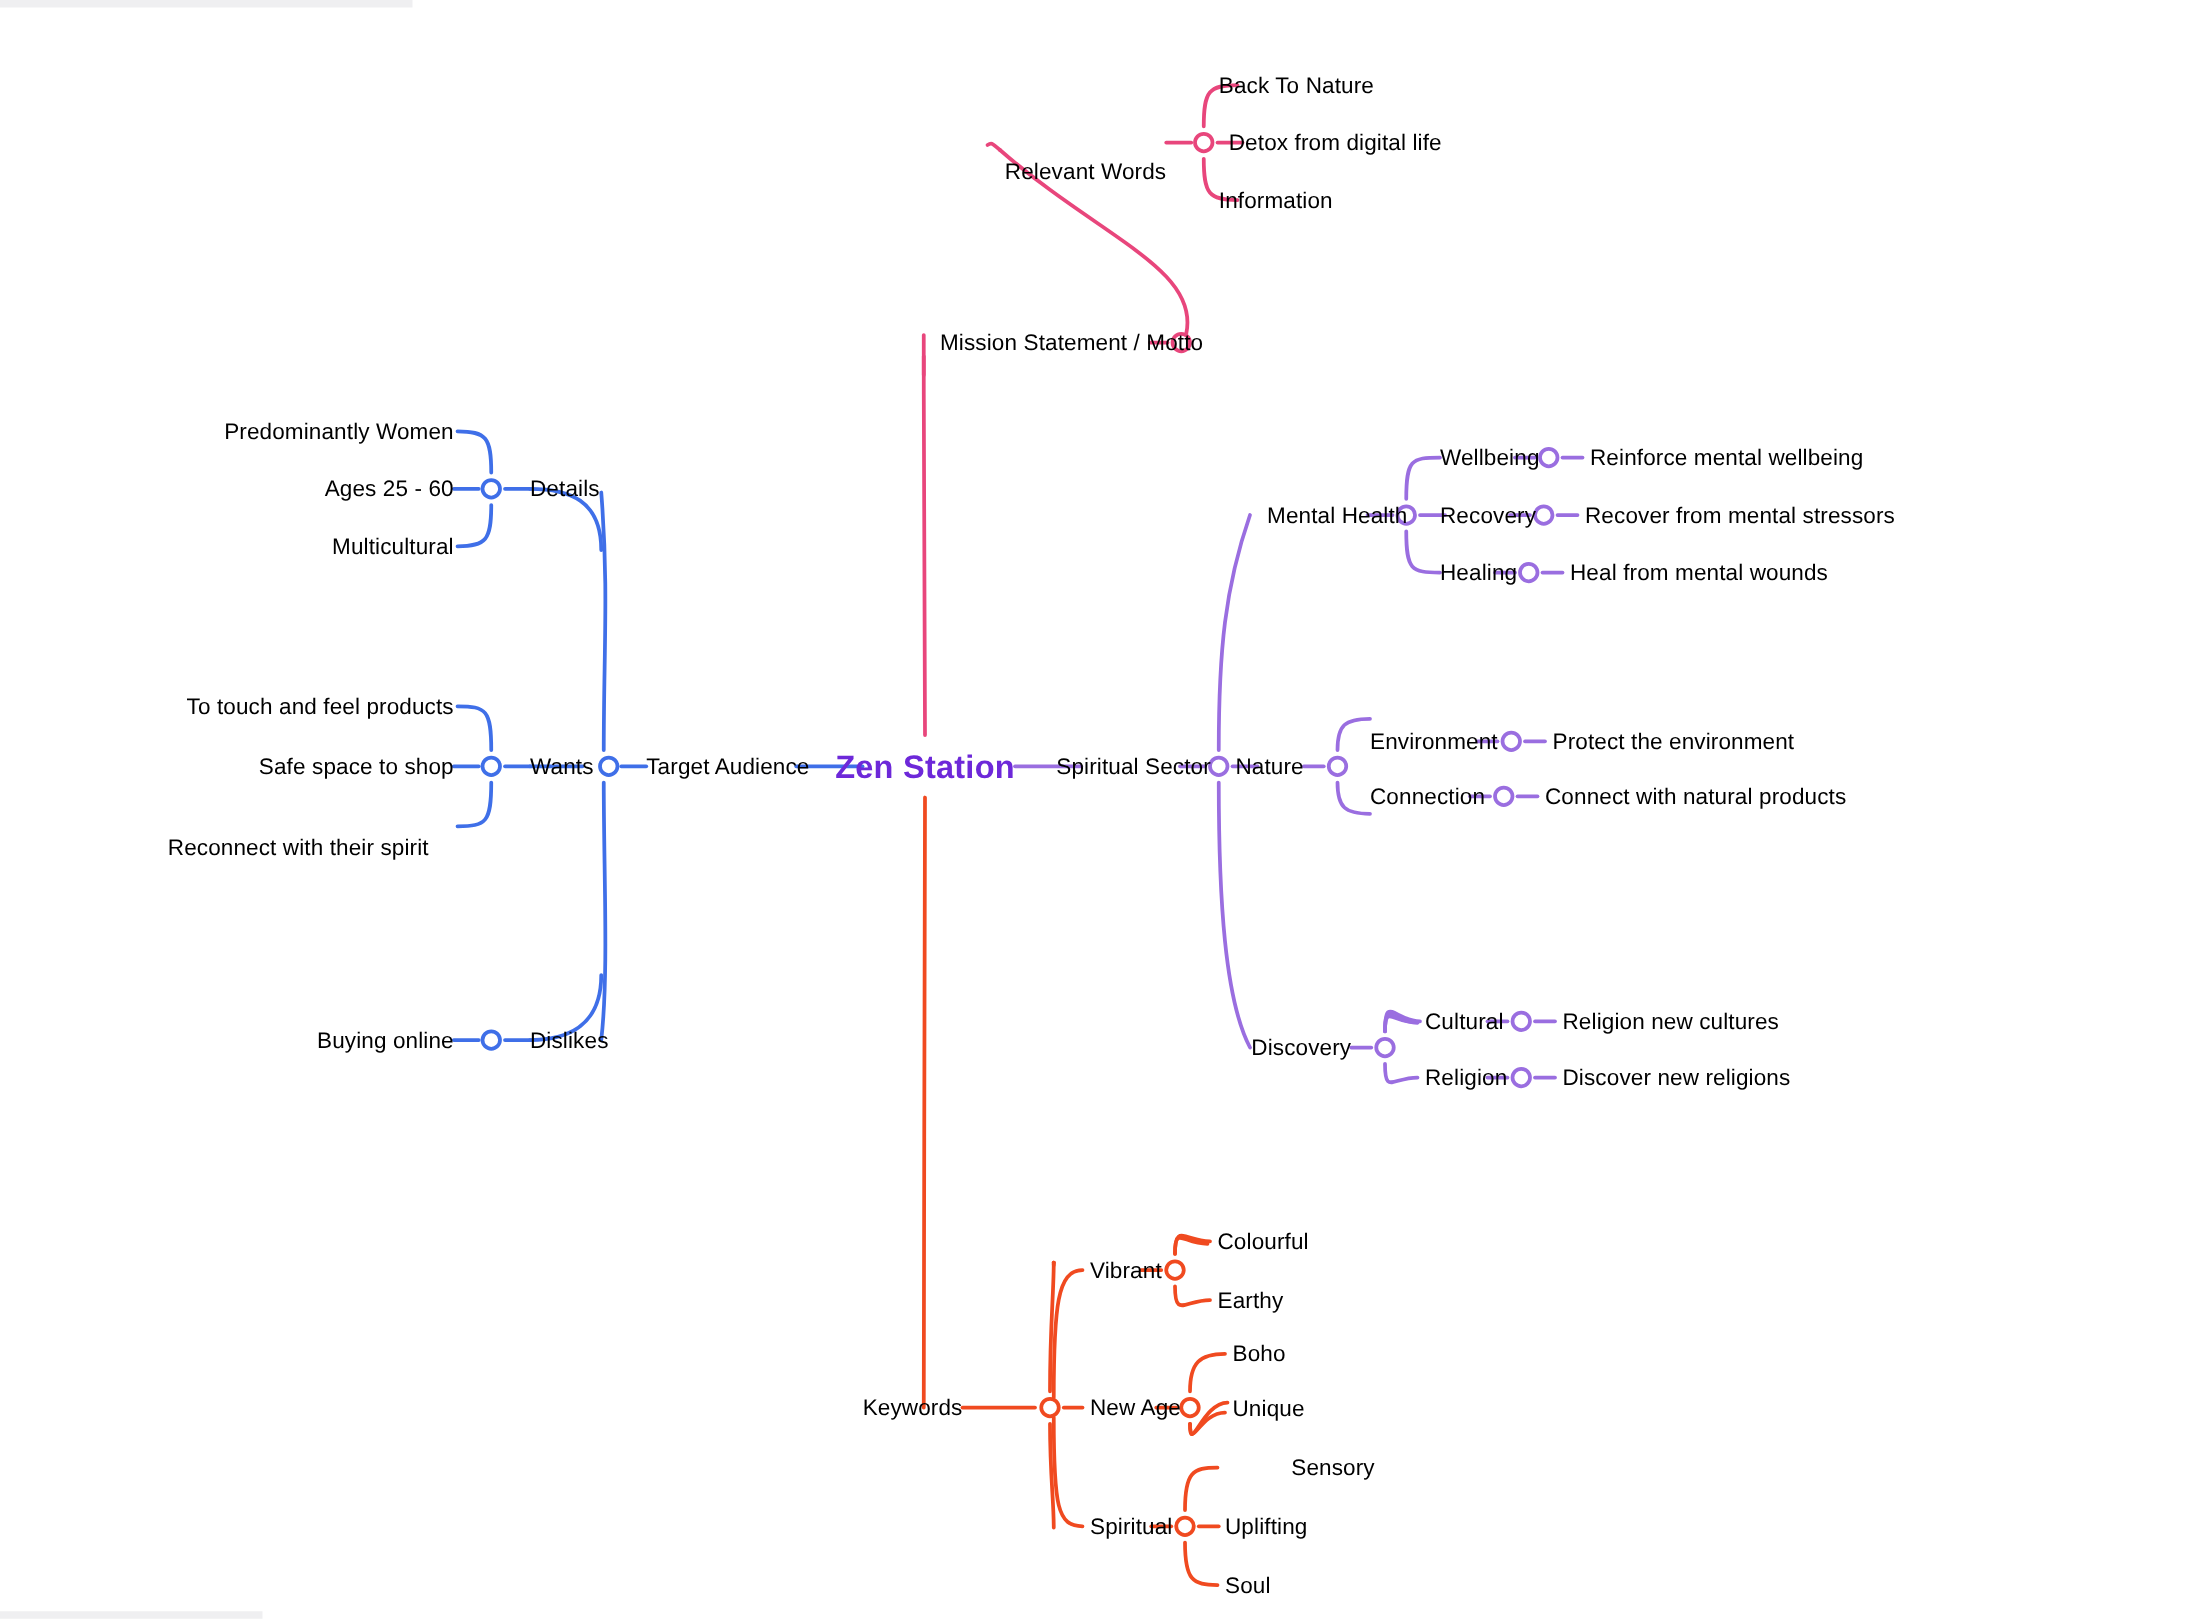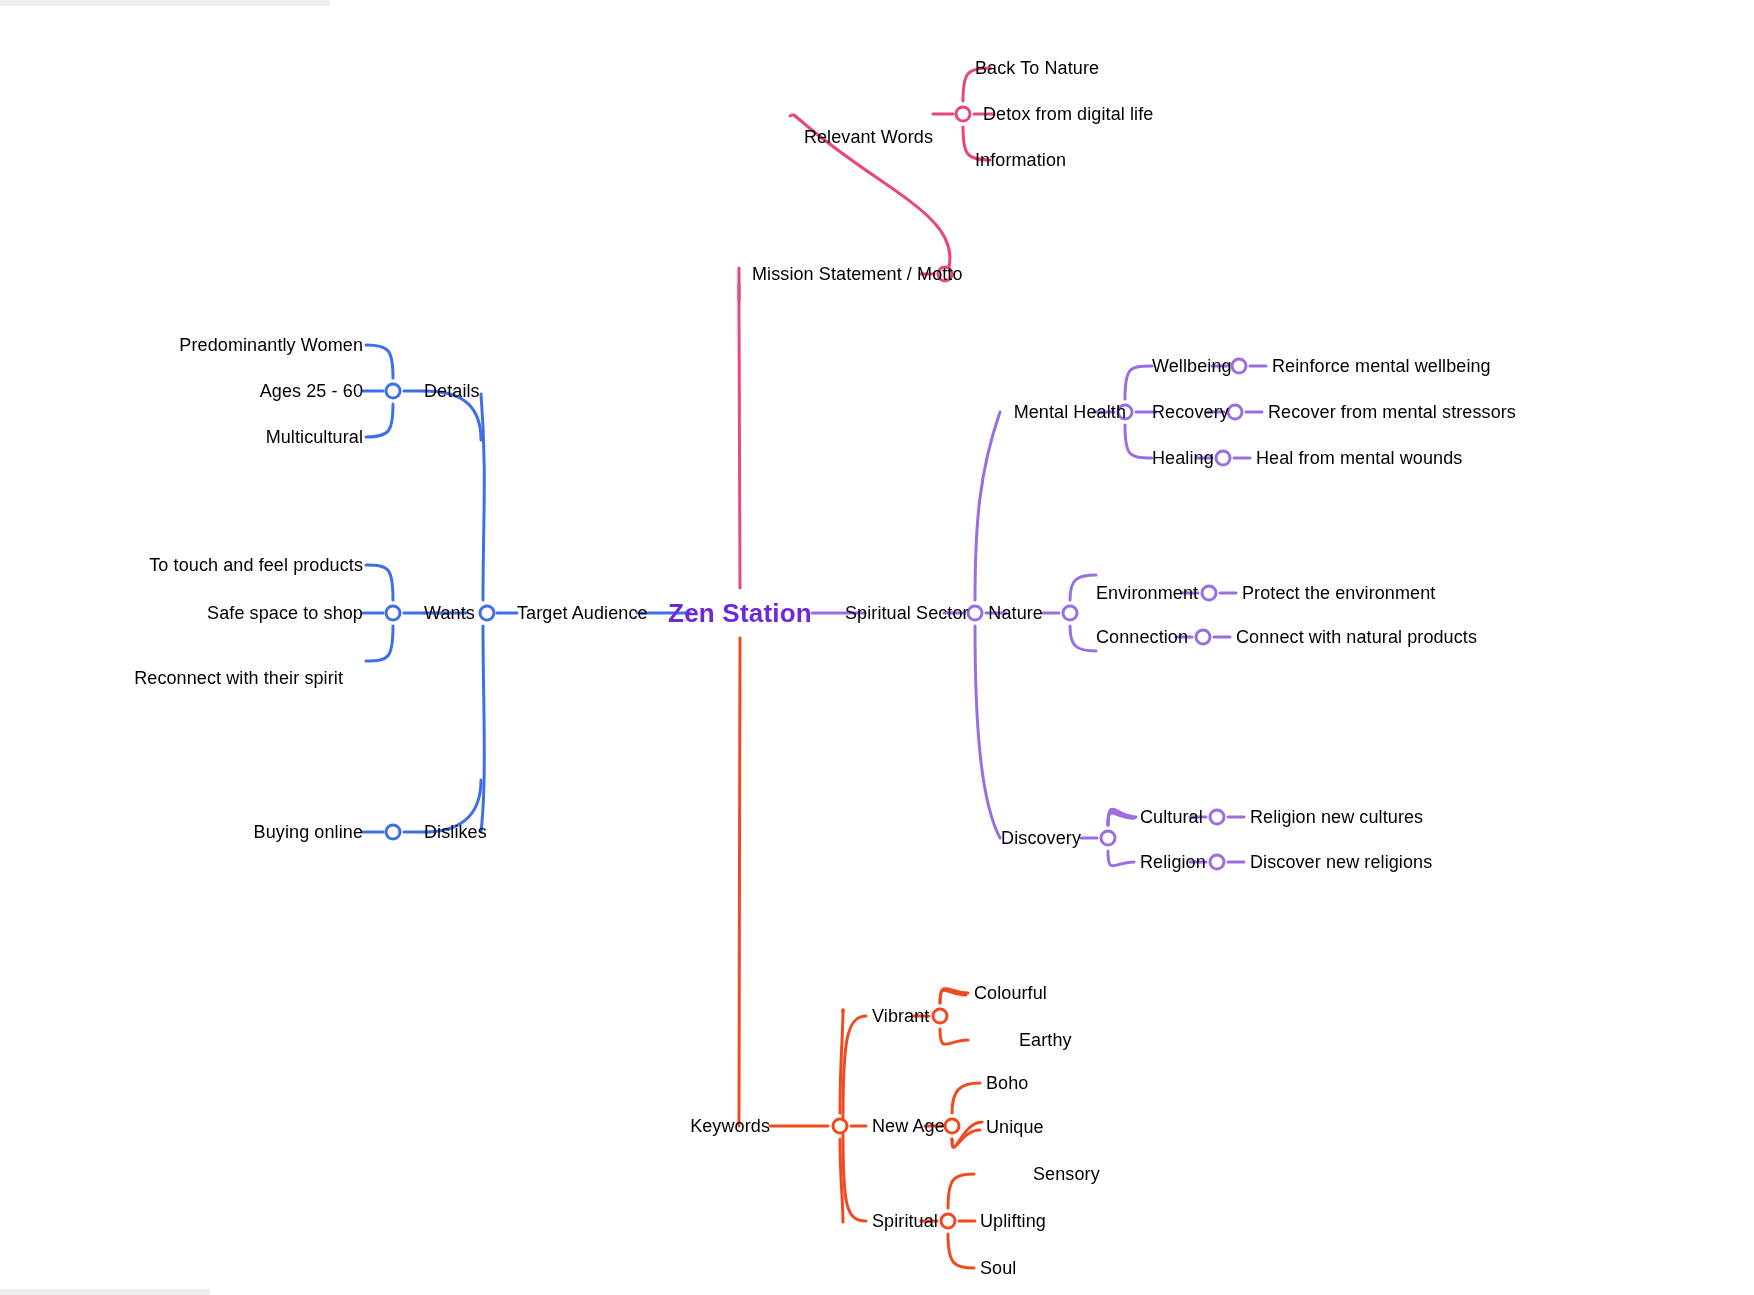--- a/index.html
+++ b/index.html
@@ -223,21 +223,21 @@
   <div class="node l" style="left:1081px;top:838px;">Discovery</div>
   <div class="node r" style="left:1140px;top:817px;text-align:right;">Cultural</div>
   <div class="node r" style="left:1250px;top:817px;">Religion new cultures</div>
   <div class="node r" style="left:1140px;top:862px;">Religion</div>
   <div class="node r" style="left:1250px;top:862px;">Discover new religions</div>
 
   <div class="node l" style="left:770px;top:1126px;">Keywords</div>
 
   <div class="node r" style="left:872px;top:1016px;">Vibrant</div>
   <div class="node r" style="left:974px;top:993px;">Colourful</div>
-  <div class="node r" style="left:1019px;top:1040px;">Earthy</div>
+  <div class="node r" style="left:974px;top:1040px;">Earthy</div>
 
   <div class="node r" style="left:872px;top:1126px;">New Age</div>
   <div class="node r" style="left:986px;top:1083px;">Boho</div>
   <div class="node r" style="left:986px;top:1127px;">Unique</div>
 
   <div class="node r" style="left:872px;top:1221px;">Spiritual</div>
   <div class="node r" style="left:1033px;top:1174px;">Sensory</div>
   <div class="node r" style="left:980px;top:1221px;">Uplifting</div>
   <div class="node r" style="left:980px;top:1268px;">Soul</div>
 

